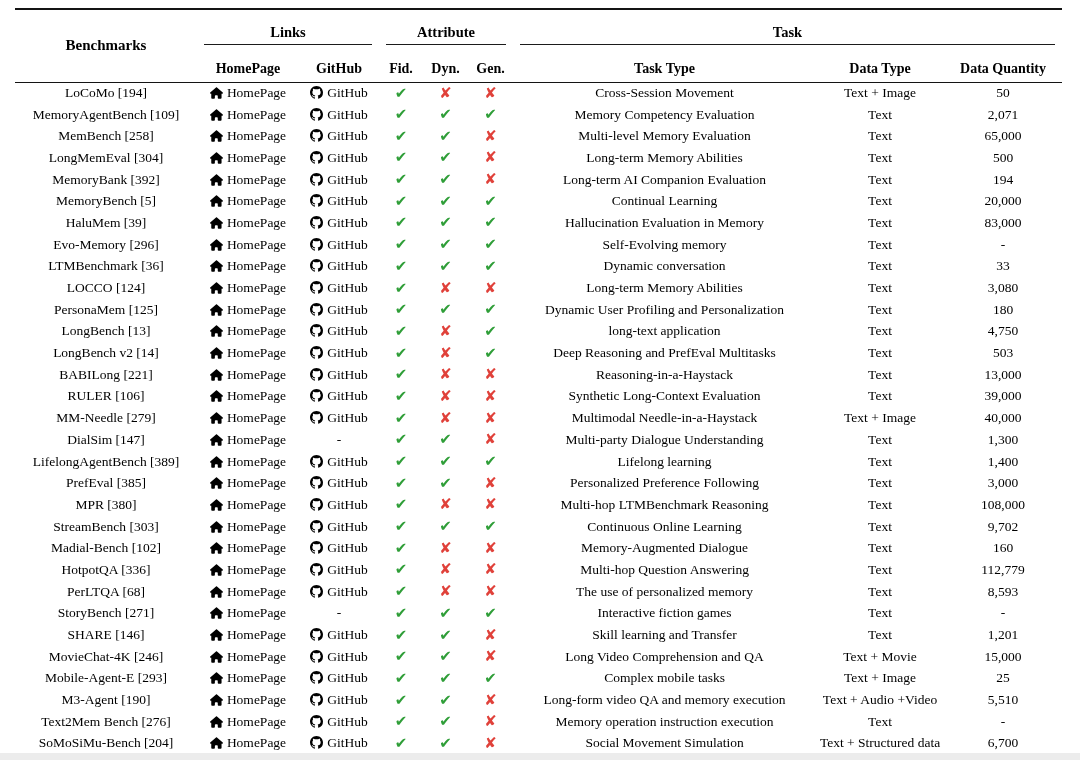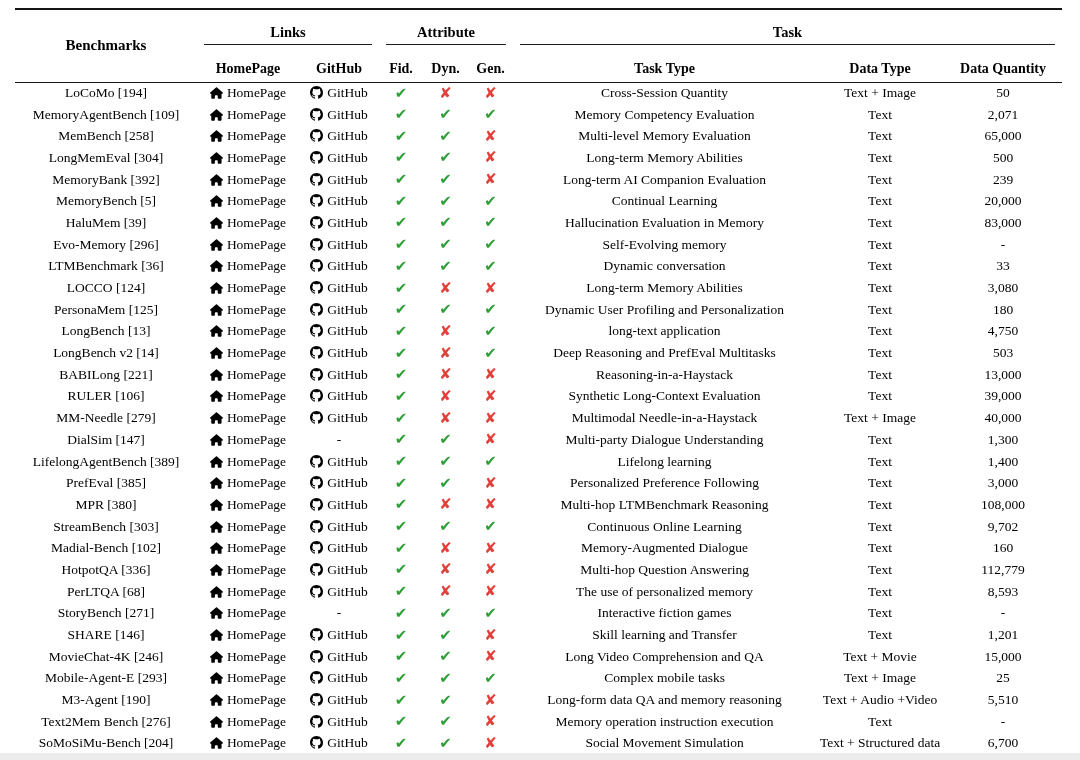--- a/index.html
+++ b/index.html
@@ -126,21 +126,21 @@
         <span class="icon">
           <svg width="13" height="13" viewBox="0 0 16 16" fill="#000">
                     <path d="M8 0C3.58 0 0 3.58 0 8c0 3.54 2.29 6.53 5.47 7.59.4.07.55-.17.55-.38 0-.19-.01-.82-.01-1.49-2.01.37-2.53-.49-2.69-.94-.09-.23-.48-.94-.82-1.13-.28-.15-.68-.52-.01-.53.63-.01 1.08.58 1.23.82.72 1.21 1.87.87 2.33.66.07-.52.28-.87.51-1.07-1.78-.2-3.64-.89-3.64-3.95 0-.87.31-1.59.82-2.15-.08-.2-.36-1.02.08-2.12 0 0 .67-.21 2.2.82.64-.18 1.32-.27 2-.27s1.36.09 2 .27c1.53-1.04 2.2-.82 2.2-.82.44 1.1.16 1.92.08 2.12.51.56.82 1.27.82 2.15 0 3.07-1.87 3.75-3.65 3.95.29.25.54.73.54 1.48 0 1.07-.01 1.93-.01 2.2 0 .21.15.46.55.38A8.01 8.01 0 0 0 16 8c0-4.42-3.58-8-8-8z"></path>
                   </svg>
         </span><span>GitHub</span>
       </a>
     </td>
     <td class="mark check">✔</td>
     <td class="mark cross">✘</td>
     <td class="mark cross">✘</td>
-    <td>Cross-Session Quantity</td>
+    <td>Cross-Session Movement</td>
     <td>Text + Image</td>
     <td>50</td>
   </tr>
 
   <tr>
     <td>MemoryAgentBench [109]</td>
     <td>
       <a class="cell-link">
         <span class="icon">
           <svg width="13" height="12" viewBox="0 0 576 512" fill="#000">
@@ -240,21 +240,21 @@
                     <path d="M8 0C3.58 0 0 3.58 0 8c0 3.54 2.29 6.53 5.47 7.59.4.07.55-.17.55-.38 0-.19-.01-.82-.01-1.49-2.01.37-2.53-.49-2.69-.94-.09-.23-.48-.94-.82-1.13-.28-.15-.68-.52-.01-.53.63-.01 1.08.58 1.23.82.72 1.21 1.87.87 2.33.66.07-.52.28-.87.51-1.07-1.78-.2-3.64-.89-3.64-3.95 0-.87.31-1.59.82-2.15-.08-.2-.36-1.02.08-2.12 0 0 .67-.21 2.2.82.64-.18 1.32-.27 2-.27s1.36.09 2 .27c1.53-1.04 2.2-.82 2.2-.82.44 1.1.16 1.92.08 2.12.51.56.82 1.27.82 2.15 0 3.07-1.87 3.75-3.65 3.95.29.25.54.73.54 1.48 0 1.07-.01 1.93-.01 2.2 0 .21.15.46.55.38A8.01 8.01 0 0 0 16 8c0-4.42-3.58-8-8-8z"></path>
                   </svg>
         </span><span>GitHub</span>
       </a>
     </td>
     <td class="mark check">✔</td>
     <td class="mark check">✔</td>
     <td class="mark cross">✘</td>
     <td>Long-term AI Companion Evaluation</td>
     <td>Text</td>
-    <td>239</td>
+    <td>194</td>
   </tr>
 
   <tr>
     <td>MemoryBench [5]</td>
     <td>
       <a class="cell-link">
         <span class="icon">
           <svg width="13" height="12" viewBox="0 0 576 512" fill="#000">
                     <path d="M575.8 255.5c0 18-15 32.1-32 32.1h-32l.7 160.2c0 2.7-.2 5.4-.5 8.1V464c0 26.5-21.5 48-48 48H456c-1.1 0-2.2 0-3.3-.1c-1.4.1-2.8.1-4.2.1H416 392c-26.5 0-48-21.5-48-48V448 384c0-17.7-14.3-32-32-32H248c-17.7 0-32 14.3-32 32v64 16c0 26.5-21.5 48-48 48H144 128.1c-1.5 0-3-.1-4.5-.2c-1.2.1-2.4.2-3.6.2H104c-26.5 0-48-21.5-48-48V416c0-.1 0-.3 0-.4V287.6H32c-18 0-32-14-32-32.1c0-9 3-17 10-24L266.4 8c7-7 15-8 22-8s15 2 21 7L564.8 231.5c8 7 12 15 11 24z"></path>
                   </svg>
@@ -894,21 +894,21 @@
         <span class="icon">
           <svg width="13" height="13" viewBox="0 0 16 16" fill="#000">
                     <path d="M8 0C3.58 0 0 3.58 0 8c0 3.54 2.29 6.53 5.47 7.59.4.07.55-.17.55-.38 0-.19-.01-.82-.01-1.49-2.01.37-2.53-.49-2.69-.94-.09-.23-.48-.94-.82-1.13-.28-.15-.68-.52-.01-.53.63-.01 1.08.58 1.23.82.72 1.21 1.87.87 2.33.66.07-.52.28-.87.51-1.07-1.78-.2-3.64-.89-3.64-3.95 0-.87.31-1.59.82-2.15-.08-.2-.36-1.02.08-2.12 0 0 .67-.21 2.2.82.64-.18 1.32-.27 2-.27s1.36.09 2 .27c1.53-1.04 2.2-.82 2.2-.82.44 1.1.16 1.92.08 2.12.51.56.82 1.27.82 2.15 0 3.07-1.87 3.75-3.65 3.95.29.25.54.73.54 1.48 0 1.07-.01 1.93-.01 2.2 0 .21.15.46.55.38A8.01 8.01 0 0 0 16 8c0-4.42-3.58-8-8-8z"></path>
                   </svg>
         </span><span>GitHub</span>
       </a>
     </td>
     <td class="mark check">✔</td>
     <td class="mark check">✔</td>
     <td class="mark cross">✘</td>
-    <td>Long-form data QA and memory reasoning</td>
+    <td>Long-form video QA and memory execution</td>
     <td>Text + Audio +Video</td>
     <td>5,510</td>
   </tr>
 
   <tr>
     <td>Text2Mem Bench [276]</td>
     <td>
       <a class="cell-link">
         <span class="icon">
           <svg width="13" height="12" viewBox="0 0 576 512" fill="#000">

